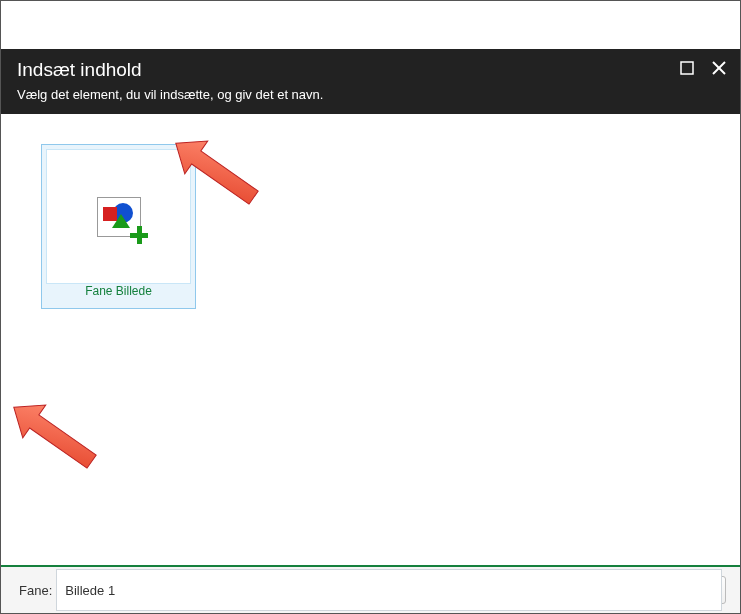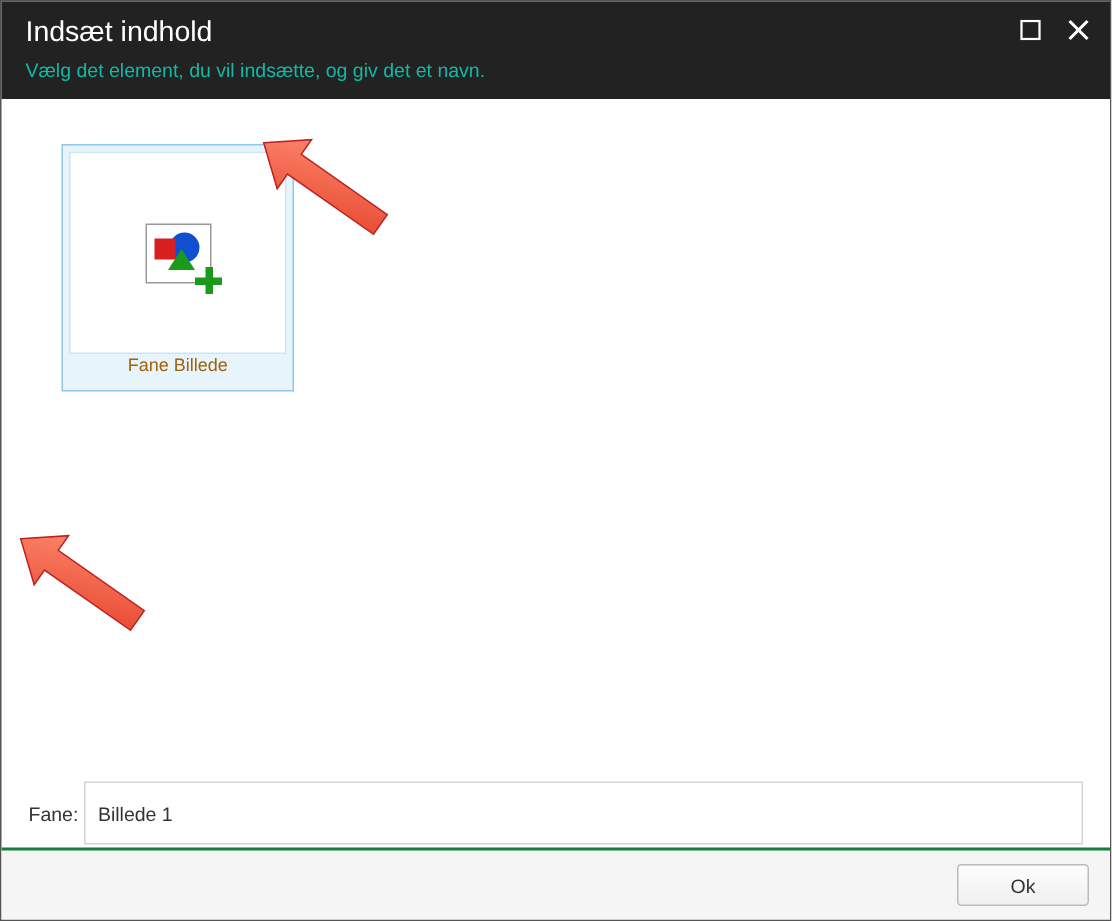--- a/index.html
+++ b/index.html
@@ -15,29 +15,30 @@
     display: flex;
     flex-direction: column;
     position: relative;
     background: #fff;
   }
   .titlebar {
     background: #222;
     color: #fff;
     padding: 10px 16px 12px 16px;
     position: relative;
+    margin-top: 48px;
   }
   .titlebar h1 {
     margin: 0 0 6px 0;
     font-size: 19px;
     font-weight: 400;
   }
   .titlebar .subtitle {
     font-size: 13px;
-    color: #14b8a6;
+    color: #ffffff;
   }
   .win-controls {
     position: absolute;
     top: 10px;
     right: 12px;
     display: flex;
     gap: 14px;
   }
   .win-btn {
     width: 18px;
@@ -66,21 +67,21 @@
     height: 135px;
     background: #fff;
     border: 1px solid #c9e6f7;
     display: flex;
     align-items: center;
     justify-content: center;
   }
   .tile-label {
     text-align: center;
     font-size: 12px;
-    color: #a16207;
+    color: #15803d;
     padding-top: 0;
   }
   .icon-box {
     width: 44px;
     height: 40px;
     border: 1px solid #999;
     background: #fff;
     position: relative;
   }
   .shape-red {

